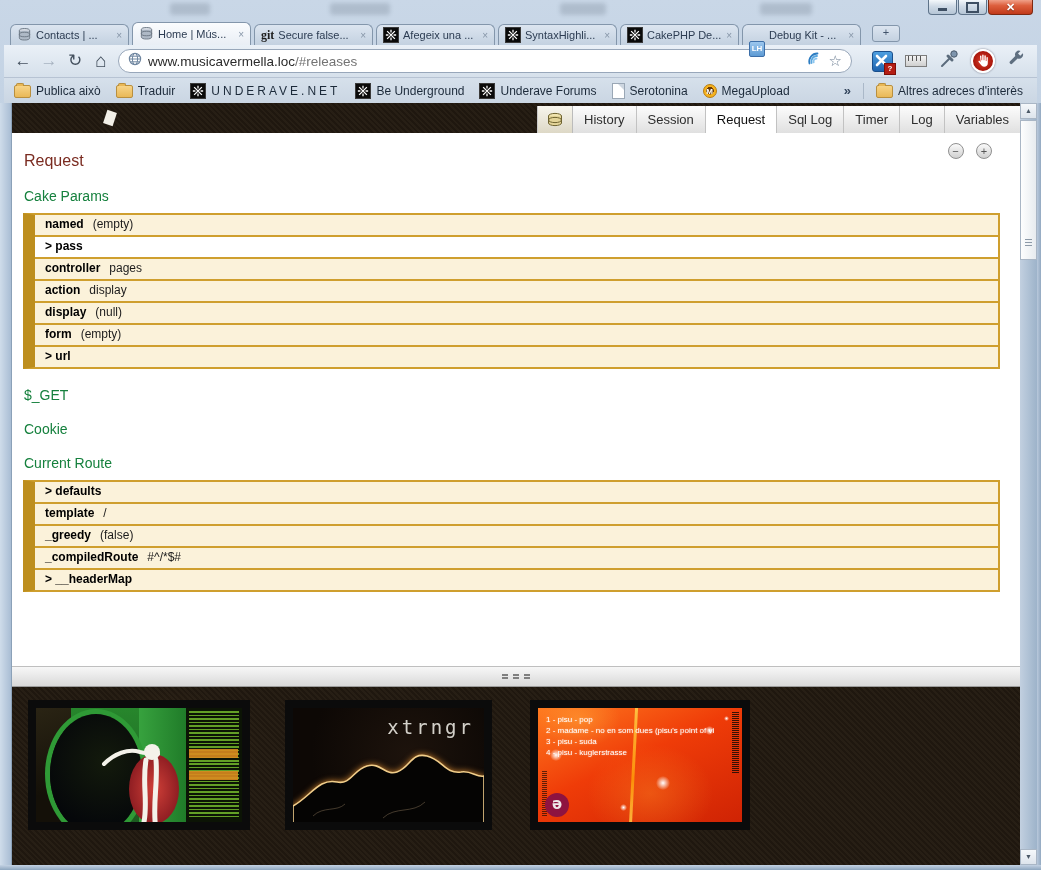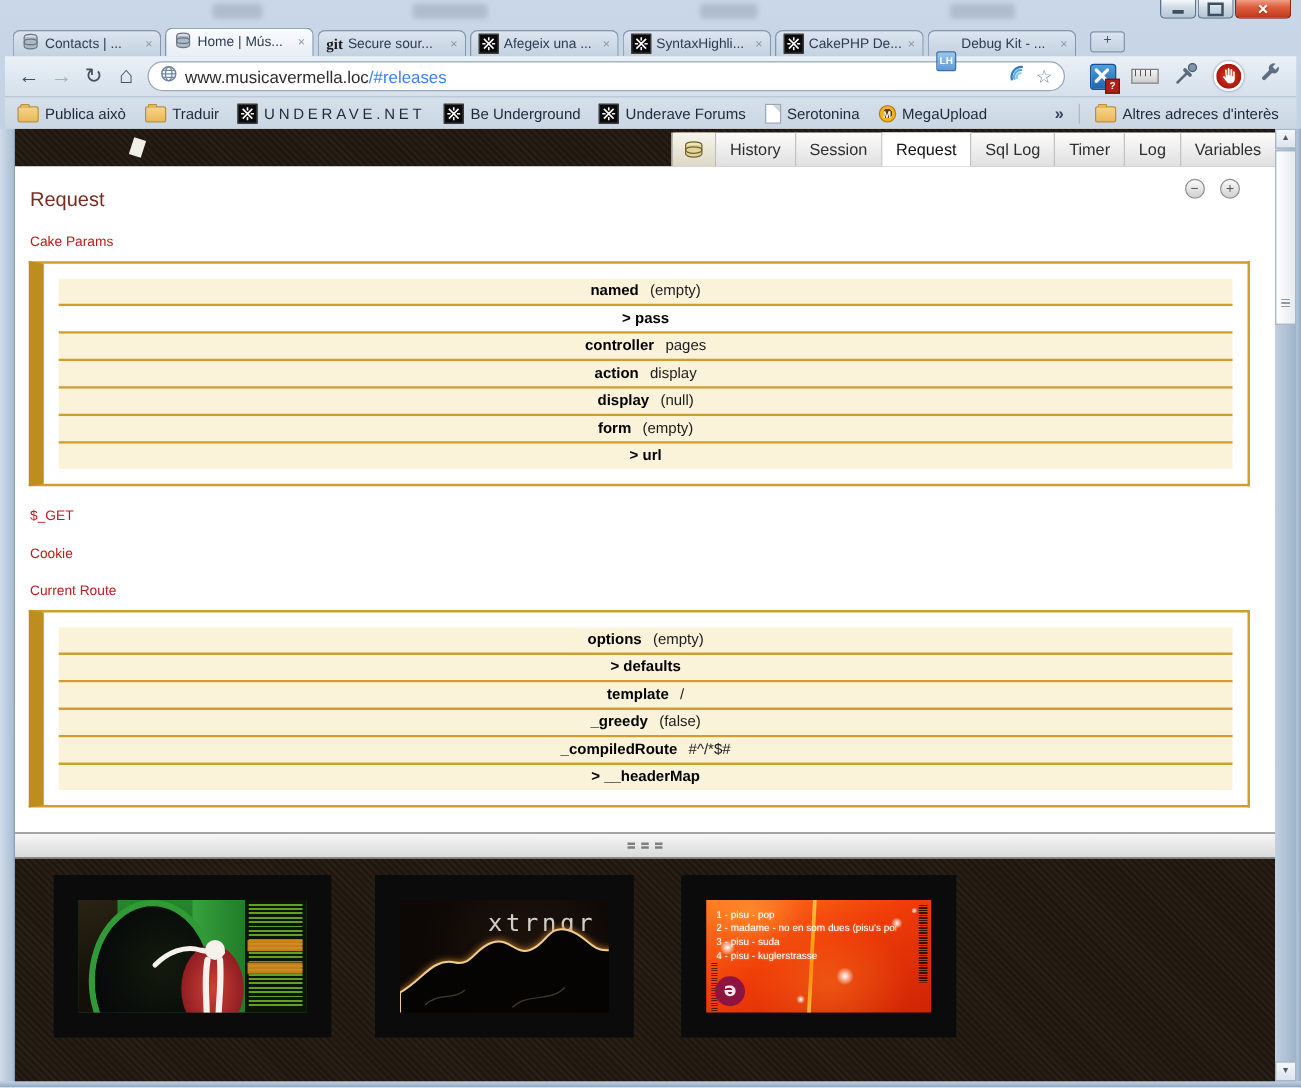--- a/index.html
+++ b/index.html
@@ -24,21 +24,21 @@
   .tab-close{font-size:10px;color:#8796a8;cursor:default;}
   .newtab{width:26px;height:15px;margin:0 0 3px 8px;border:1px solid #8396ab;border-radius:3px;
        background:linear-gradient(#dce5f0,#c3d1e0);color:#41536b;font-size:11px;line-height:13px;text-align:center;}
   .toolbar{position:absolute;top:45px;left:4px;right:4px;height:33px;display:flex;align-items:center;
        background:linear-gradient(#eaf0f7,#d6e0eb);border-bottom:1px solid #b7c3d3;padding:0 6px;box-sizing:border-box;z-index:4;}
   .navbtn{width:26px;height:26px;text-align:center;line-height:26px;font-size:17px;color:#44505e;}
   .navbtn.disabled{color:#a7b2c0;}
   .omnibox{flex:1;height:24px;max-width:742px;background:#fff;border:1px solid #98a7ba;border-radius:13px;
        display:flex;align-items:center;padding:0 9px;margin:0 10px 0 4px;box-sizing:border-box;}
   .url{margin-left:6px;font-size:13.5px;color:#2b2b2b;white-space:nowrap;}
-  .url .frag{color:#3b82f6;}
+  .url .frag{color:#737373;}
   .omni-spacer{flex:1;}
   .star{font-size:15px;color:#6d7f94;margin-left:8px;}
   .ext-icons{display:flex;align-items:center;gap:12px;margin-left:10px;margin-right:4px;}
   .bookmarksbar{position:absolute;top:78px;left:4px;right:4px;height:25px;display:flex;align-items:center;
        background:linear-gradient(#d6e0eb,#cad6e3);padding:0 10px;box-sizing:border-box;font-size:12px;color:#1c2a3a;z-index:4;}
   .bm{display:flex;align-items:center;gap:5px;margin-right:15px;white-space:nowrap;}
   .bm.spaced .bm-label{letter-spacing:3px;}
   .bm-flex{flex:1;}
   .chevron{color:#33455c;font-weight:bold;margin:0 12px 0 0;font-size:13px;}
   .bm-sep{width:1px;height:16px;background:#aab8c8;margin-right:12px;}
@@ -90,35 +90,35 @@
        background:linear-gradient(#f7f5ed,#ddd8c6);border-right:1px solid #bbb;border-radius:4px 0 0 0;}
   .dk-tab{padding:0 11px;font-size:13px;color:#2e2e2e;line-height:27px;border-right:1px solid #c2c2c2;}
   .dk-tab:last-child{border-right:none;}
   .dk-tab.active{background:#fff;color:#111;}
   .dk-panel{position:absolute;top:30px;left:0;right:0;height:533px;background:#fff;
        padding:12px 0 0 11px;box-sizing:border-box;color:#161616;}
   .panel-controls{position:absolute;top:8px;right:28px;}
   .ctrl{display:inline-block;width:16px;height:16px;border-radius:50%;border:1px solid #909090;
        background:linear-gradient(#fafafa,#d0d0d0);color:#555;font-size:11px;line-height:14px;text-align:center;margin-left:8px;box-sizing:border-box;}
   .dk-title{font-size:16px;color:#7a2b20;margin:7px 0 0 1px;}
-  .dk-h{font-size:11px;color:#b91c1c;margin:18px 0 9px 1px;}
-  .dk-table{list-style:none;margin:0 20px 0 0;padding:12px;border:2px solid #cf9f2e;border-left:12px solid #bd8e1e;text-align:center;}
+  .dk-h{font-size:14px;color:#15803d;margin:18px 0 9px 1px;}
+  .dk-table{list-style:none;margin:0 20px 0 0;padding:0;border:2px solid #cf9f2e;border-left:12px solid #bd8e1e;}
   .dk-table li{background:#fbf2da;border-bottom:2px solid #cf9f2e;padding:3px 10px 4px;font-size:12px;line-height:13px;}
   .dk-table li:last-child{border-bottom:none;}
   .dk-table li.white{background:#fff;}
   .k{font-weight:bold;color:#000;}
   .v{margin-left:9px;color:#1c1c1c;}
   .dk-text{font-size:12px;margin:6px 0 0 1px;color:#000;}
   .dk-resizer{position:absolute;top:563px;left:0;right:0;height:21px;
        background:linear-gradient(#f7f7f7,#d9d9d9);border-top:1px solid #bfbfbf;border-bottom:1px solid #9c9c9c;box-sizing:border-box;}
   .grip{position:absolute;left:50%;top:7px;transform:translateX(-50%);width:28px;height:5px;
        border-top:2px dashed #7f7f7f;border-bottom:2px dashed #7f7f7f;box-sizing:border-box;}
   
   .site-body{position:absolute;top:584px;left:0;right:0;bottom:0;}
-  .cover{position:absolute;top:13px;height:130px;background:#0b0b0b;padding:20px;box-sizing:border-box;margin-left:15px;}
+  .cover{position:absolute;top:13px;height:130px;background:#0b0b0b;padding:8px;box-sizing:border-box;}
   .art{position:relative;width:100%;height:100%;overflow:hidden;}
   #cover1{left:16px;width:222px;}
   #cover2{left:273px;width:207px;}
   #cover3{left:518px;width:220px;}
   .art1{background:linear-gradient(#27862c,#1c5c20);}
   .a1-foliage{position:absolute;left:0;top:0;width:17%;height:100%;background:linear-gradient(160deg,#2a2414,#141008 70%);}
   .a1-greenright{position:absolute;left:50%;top:0;width:24%;height:100%;background:linear-gradient(90deg,#37a23e,#1f7a28);}
   .a1-circle{position:absolute;left:7%;top:5%;width:92px;height:120px;border-radius:50%;
        background:radial-gradient(circle at 60% 40%, #131a0c, #05070a 72%);box-shadow:0 0 0 5px #2f9a36;}
   .a1-red{position:absolute;left:45%;top:40%;width:50px;height:70px;border-radius:50%;
@@ -183,21 +183,21 @@
           <span class="icon"><svg width="15" height="15" viewBox="0 0 16 16">
               <ellipse cx="8" cy="4" rx="5.5" ry="2.4" fill="#d7dde4" stroke="#6b7683"></ellipse>
               <path d="M2.5 4v7.5a5.5 2.4 0 0 0 11 0V4" fill="#aeb9c6" stroke="#6b7683"></path>
               <ellipse cx="8" cy="8" rx="5.5" ry="2.4" fill="none" stroke="#6b7683"></ellipse>
             </svg></span>
           <span class="title">Home | Mús...</span>
           <span class="tab-close">×</span>
         </div>
         <div class="tab">
           <span class="icon git-icon">git</span>
-          <span class="title">Secure sour...</span>
+          <span class="title">Secure false...</span>
           <span class="tab-close">×</span>
         </div>
         <div class="tab">
           <span class="icon underave-icon"><svg width="12" height="12" viewBox="0 0 14 14" style="margin:1px">
               <path d="M2.5 2.5l9 9M11.5 2.5l-9 9M7 1v3M7 10v3M1 7h3M10 7h3" stroke="#fff" stroke-width="1.5"></path>
             </svg></span>
           <span class="title">Afegeix una ...</span>
           <span class="tab-close">×</span>
         </div>
         <div class="tab">
@@ -362,21 +362,20 @@
               <li><span class="k">controller</span><span class="v">pages</span></li>
               <li><span class="k">action</span><span class="v">display</span></li>
               <li><span class="k">display</span><span class="v">(null)</span></li>
               <li><span class="k">form</span><span class="v">(empty)</span></li>
               <li><span class="k">&gt; url</span></li>
             </ul>
             <div class="dk-h">$_GET</div>
             <div class="dk-h">Cookie</div>
             <div class="dk-h">Current Route</div>
             <ul class="dk-table">
-              <li><span class="k">options</span><span class="v">(empty)</span></li>
               <li><span class="k">&gt; defaults</span></li>
               <li><span class="k">template</span><span class="v">/</span></li>
               <li><span class="k">_greedy</span><span class="v">(false)</span></li>
               <li><span class="k">_compiledRoute</span><span class="v">#^/*$#</span></li>
               <li><span class="k">&gt; __headerMap</span></li>
             </ul>
           </div>
       </div>
 
       <div class="dk-resizer">

